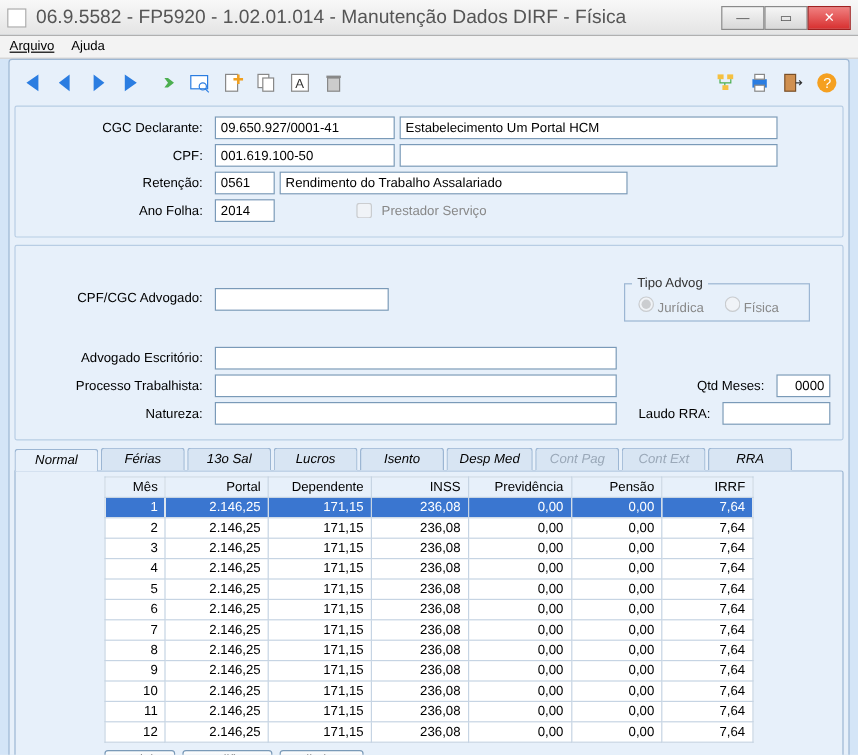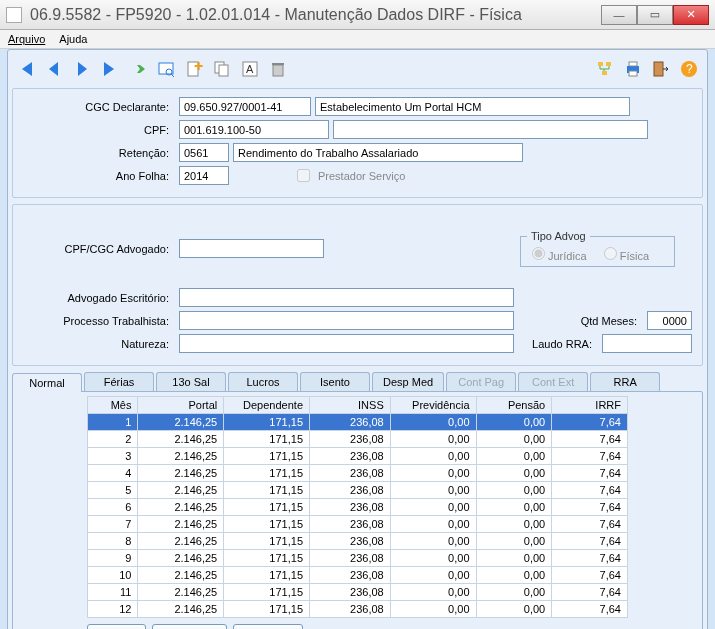--- a/index.html
+++ b/index.html
@@ -64,21 +64,21 @@
   input[type=checkbox] { margin:0 4px 0 0; }
   fieldset.tipo {
     border:1px solid #9cb6d3; padding:2px 6px 4px 6px; font-size:11px;
     margin:17px;
   }
   fieldset.tipo legend { padding:0 4px; color:#333; }
   .tabs-row { display:flex; gap:0; margin:2px 0 0 0; }
   .tab {
     border:1px solid #9cb6d3; border-bottom:none; padding:3px 10px;
     background:#d8e5f3; border-radius:3px 3px 0 0; margin-right:2px;
-    min-width:70px; text-align:center; color:#000;
+    min-width:70px; text-align:center; color:#000;font-style:italic;
   }
   .tab.sel { background:#e7f0fa; font-weight:normal; position:relative; top:1px;}
   .tab.disabled { color:#9aa8b8; }
   .grid-wrap { background:#e7f0fa; border:1px solid #9cb6d3; padding:4px; border-radius:0 2px 2px 2px; }
   table.grid { border-collapse:collapse; width:100%; table-layout:fixed; background:#fff;}
   table.grid th, table.grid td {
     border:1px solid #c6d4e3; padding:2px 6px; text-align:right; font-size:11px;
     height:17px; overflow:hidden; white-space:nowrap;
   }
   table.grid th { background:#e7f0fa; font-weight:normal; text-align:right; }
@@ -197,21 +197,21 @@
               <circle cx="9" cy="9" r="8" fill="#f5a020"></circle>
               <text x="6" y="13" font-size="12" fill="#fff">?</text>
             </svg>
           </div>
     </div>
   </div>
 
   <div class="form-area">
     <div class="row">
       <div class="lbl" style="width:152px">CGC Declarante:</div>
-      <input class="fld ro" style="width: 132px;" value="09.650.927/0001-41">
+      <input class="fld ro" style="width: 150px;" value="09.650.927/0001-41">
       <input class="fld ro" style="width: 315px;" value="Estabelecimento Um Portal HCM">
     </div>
     <div class="row">
       <div class="lbl" style="width:152px">CPF:</div>
       <input class="fld ro" style="width: 150px;" value="001.619.100-50">
       <input class="fld" style="width: 315px;">
     </div>
     <div class="row">
       <div class="lbl" style="width:152px">Retenção:</div>
       <input class="fld ro" style="width: 50px;" value="0561">

